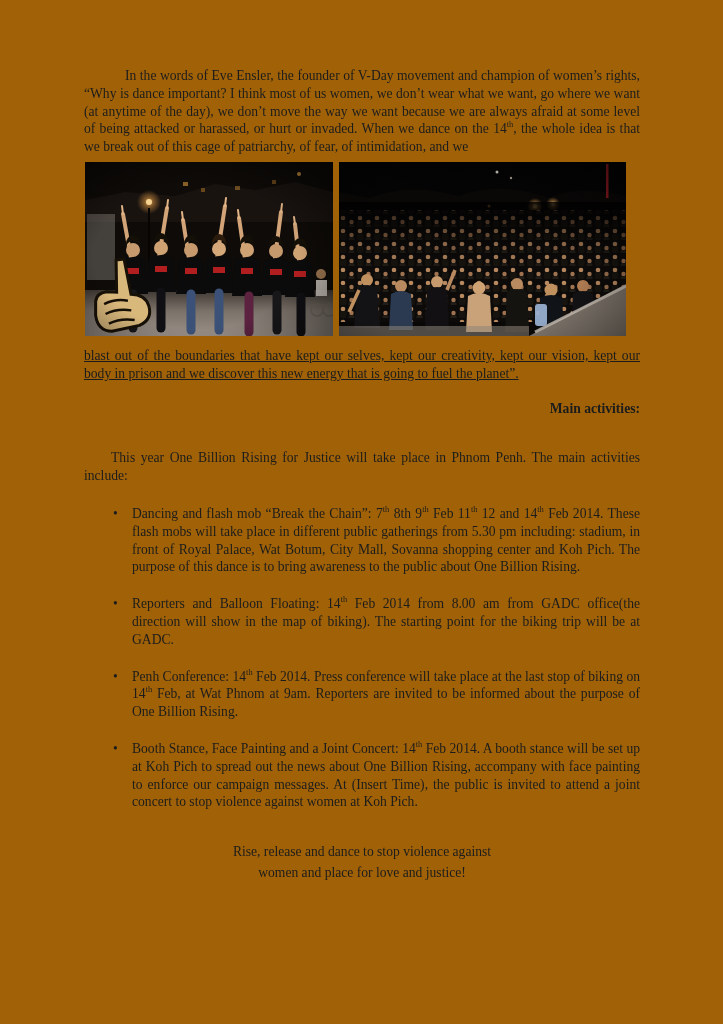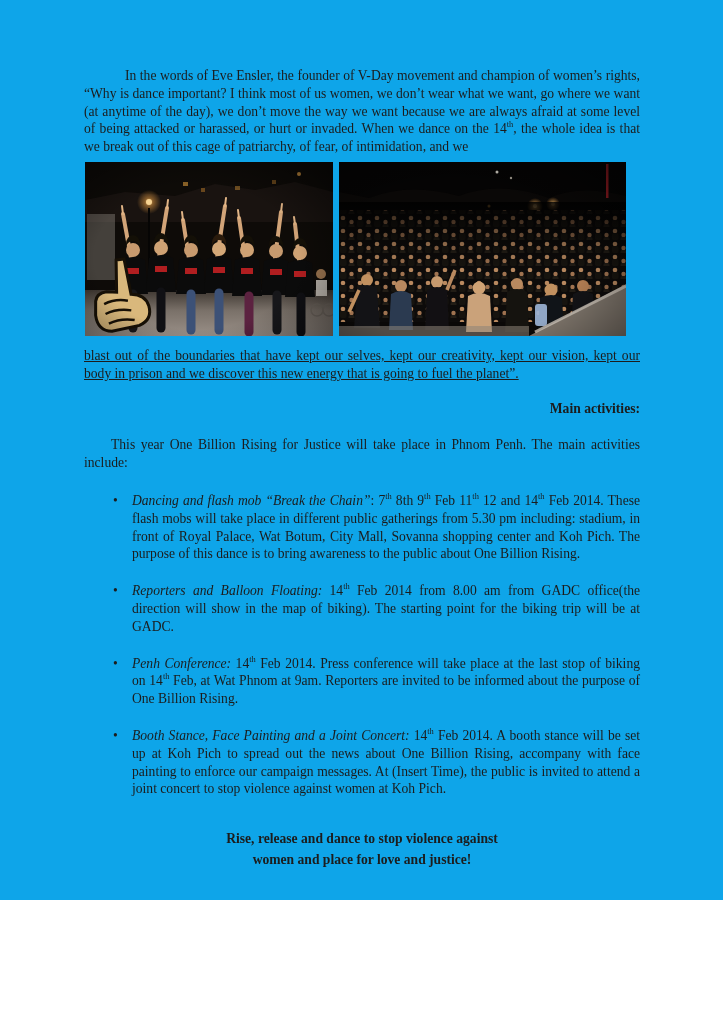--- a/index.html
+++ b/index.html
@@ -1,49 +1,49 @@
 <!DOCTYPE html>
 <html><head>
 <meta charset="utf-8">
 <style>
   html,body{margin:0;padding:0;background:#ffffff;}
   .page{
     position:relative;
-    width:723px;height:900px;
-    background:#0ea5e9;
+    width:723px;height:1024px;
+    background:#a16207;
     font-family:"Liberation Serif","DejaVu Serif",serif;
     color:#1c1c1c;
     overflow:hidden;
   }
   .content{
     position:absolute;left:84px;top:67px;width:556px;
     font-size:13.6px;line-height:17.8px;
   }
   p{margin:0;text-align:justify;}
   .p1{text-indent:41px;}
   .photos{
     margin-top:6px;margin-left:1px;height:174px;
     display:flex;gap:6px;
   }
   .photo{display:block;height:174px;}
   .p2{margin-top:11px;text-decoration:underline;}
   .hdg{margin-top:17px;font-weight:bold;text-align:right;}
-  .p3{margin-top:19px;text-indent:27px;}
+  .p3{margin-top:32px;text-indent:27px;}
   ul.acts{list-style:none;margin:20px 0 0 0;padding:0;}
   ul.acts li{
     position:relative;padding-left:48px;margin:0 0 19px 0;
     text-align:justify;
   }
   ul.acts li .marker{
     position:absolute;left:29px;top:0;
   }
-  .italic{font-style:italic;}
+  .italic{}
   sup{font-size:0.62em;vertical-align:super;line-height:0;}
   .closing{
-    margin-top:31px;text-align:center;font-weight:bold;
+    margin-top:31px;text-align:center;font-weight:normal;
   }
   .closing div{line-height:20.5px;}
 </style>
 </head>
 <body>
 
 <div class="page">
   <div class="content">
 
     <p class="p1"><span>In the words of Eve Ensler, the founder of V-Day movement and champion of women’s rights, “Why is dance important? I think most of us women, we don’t wear what we want, go where we want (at anytime of the day), we don’t move the way we want because we are always afraid at some level of being attacked or harassed, or hurt or invaded. When we dance on the 14</span><sup>th</sup><span>, the whole idea is that we break out of this cage of patriarchy, of fear, of intimidation, and we</span></p>

